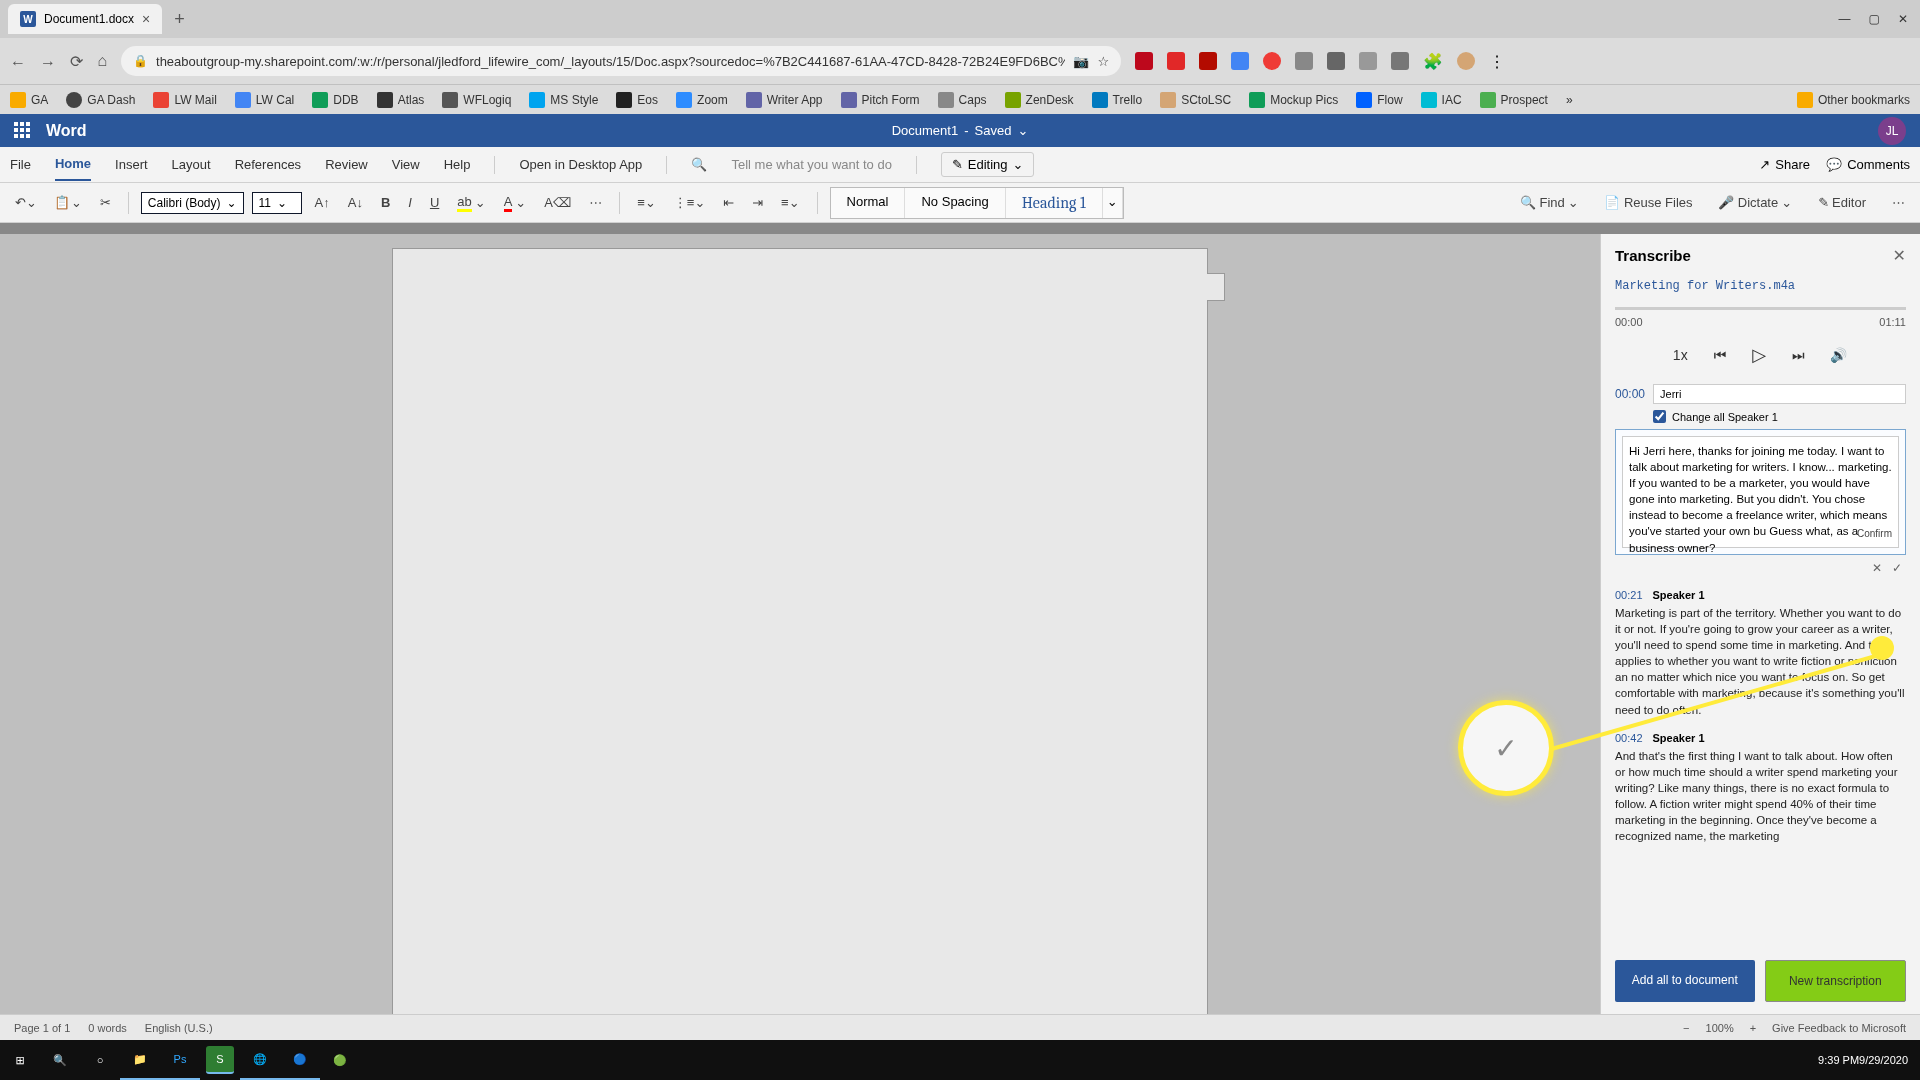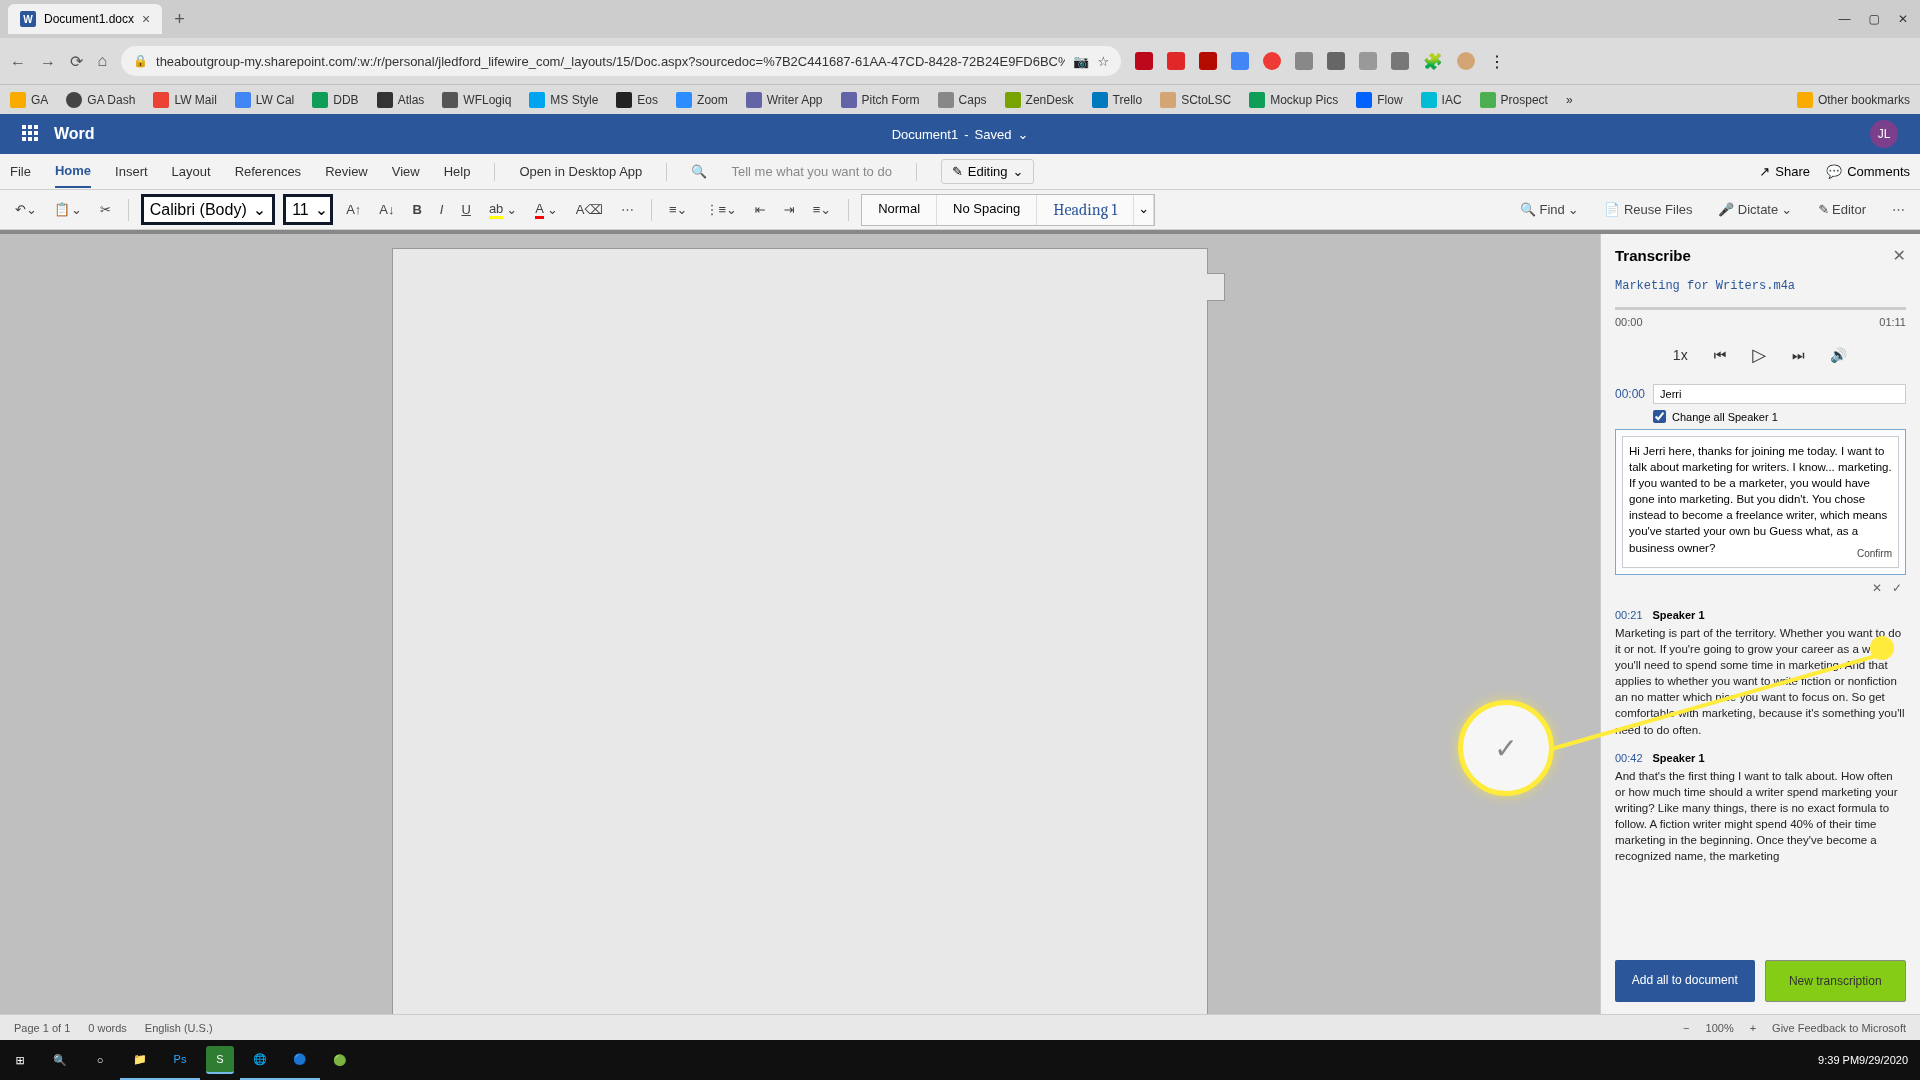--- a/index.html
+++ b/index.html
@@ -21,41 +21,41 @@
 .url-box .lock { font-size: 12px; }
 .url-text { flex: 1; overflow: hidden; white-space: nowrap; }
 .browser-right-icons { display: flex; gap: 14px; align-items: center; }
 .browser-right-icons .icon { width: 18px; height: 18px; border-radius: 3px; cursor: pointer; }
 
 .bookmarks-bar { height: 30px; background: #dcdcdc; display: flex; align-items: center; padding: 0 10px; gap: 18px; font-size: 12px; color: #333; border-top: 1px solid #c0c0c0; }
 .bookmarks-bar .bm { display: flex; align-items: center; gap: 5px; cursor: pointer; }
 .bm-icon { width: 16px; height: 16px; border-radius: 2px; }
 
 
-.word-header { background: #2b579a; height: 40px; display: flex; align-items: center; color: white; padding: 0 22px; justify-content: flex-end; }
+.word-header { background: #2b579a; height: 33px; display: flex; align-items: center; color: white; padding: 0 14px; justify-content: flex-end; }
 .apps-grid { width: 18px; height: 18px; display: grid; grid-template-columns: repeat(3,4px); grid-template-rows: repeat(3,4px); gap: 2px; margin-right: 14px; cursor: pointer; }
 .apps-grid span { background: white; }
 .word-title { font-size: 16px; font-weight: 600; }
 .doc-name { position: absolute; left: 50%; transform: translateX(-50%); font-size: 13px; display: flex; align-items: center; gap: 6px; }
 .user-badge { margin-left: auto; width: 28px; height: 28px; border-radius: 50%; background: #7b3f8c; display: flex; align-items: center; justify-content: center; font-size: 12px; cursor: pointer; }
 
 
 .ribbon-tabs { background: #f3f3f3; height: 36px; display: flex; align-items: center; padding: 0 10px; gap: 24px; font-size: 13px; border-bottom: 1px solid #d0d0d0; justify-content: space-between; }
 .ribbon-tabs .rtab { cursor: pointer; color: #333; padding: 8px 0; }
 .ribbon-tabs .rtab.active { border-bottom: 2px solid #2b579a; color: #2b579a; font-weight: 600; }
 .ribbon-tabs .divider { width: 1px; height: 18px; background: #ccc; }
 .ribbon-right { margin-left: auto; display: flex; gap: 16px; align-items: center; }
 .ribbon-right .btn { display: flex; align-items: center; gap: 5px; font-size: 13px; cursor: pointer; }
 .editing-btn { border: 1px solid #ccc; padding: 4px 10px; border-radius: 3px; display: flex; align-items: center; gap: 5px; cursor: pointer; }
 
 
 .toolbar { background: #f3f3f3; height: 40px; display: flex; align-items: center; padding: 0 10px; gap: 8px; border-bottom: 1px solid #d0d0d0; font-size: 13px; }
 .tb-sep { width: 1px; height: 22px; background: #ccc; margin: 0 4px; }
 .tb-btn { cursor: pointer; padding: 3px 5px; color: #444; display: flex; align-items: center; gap: 3px; }
-.font-select { border: 3px solid #0f172a; background: white; padding: 3px 6px; font-size: 16px; display: flex; align-items: center; gap: 6px; text-align: right; }
+.font-select { border: 1px solid #0f172a; background: white; padding: 3px 6px; font-size: 12px; display: flex; align-items: center; gap: 6px; text-align: right; }
 .styles-box { display: flex; border: 1px solid #bbb; }
 .style-item { padding: 6px 16px; border-right: 1px solid #ddd; cursor: pointer; font-size: 13px; background: #fafafa; }
 .style-item.h1 { font-size: 16px; color: #2b579a; font-family: 'Cambria', serif; }
 .toolbar-right { margin-left: auto; display: flex; gap: 16px; align-items: center; }
 
 
 .doc-area { position: absolute; top: 234px; left: 0; right: 0; bottom: 34px; background: #bfbfbf; display: flex; }
 .doc-scroll { flex: 1; overflow: hidden; display: flex; justify-content: center; padding-top: 14px; }
 .page { width: 816px; height: 1056px; background: #e8e8e8; border: 1px solid #999; position: relative; }
 .page-tab { position: absolute; right: -18px; top: 24px; width: 18px; height: 28px; background: #e8e8e8; border: 1px solid #999; border-left: none; }
@@ -74,21 +74,21 @@
 .seg-header { display: flex; gap: 10px; font-size: 11px; margin-bottom: 4px; }
 .seg-time { color: #2b579a; }
 .seg-speaker { font-weight: 600; }
 .seg-text { font-size: 11.5px; line-height: 1.4; color: #222; }
 
 .edit-segment { border: 1px solid #7ba7d0; background: #fafcff; padding: 6px; }
 .edit-seg-top { display: flex; align-items: center; gap: 8px; margin-bottom: 6px; }
 .speaker-input { border: 1px solid #ccc; flex: 1; padding: 3px 6px; font-size: 11px; }
 .checkbox-row { display: flex; align-items: center; gap: 6px; font-size: 11px; margin-bottom: 6px; padding-left: 38px; }
 .checkbox-row input { accent-color: #2b579a; }
-.edit-text-box { border: 1px solid #ccc; background: white; padding: 6px; font-size: 11.5px; line-height: 1.4; height: 132px; position: relative; }
+.edit-text-box { border: 1px solid #ccc; background: white; padding: 6px; font-size: 11.5px; line-height: 1.4; height: 112px; position: relative; }
 .confirm-btn { position: absolute; right: 6px; bottom: 6px; font-size: 10px; color: #444; cursor: pointer; }
 .edit-actions { display: flex; justify-content: flex-end; gap: 10px; padding: 6px 4px 0; font-size: 12px; color: #666; }
 
 .panel-footer { margin-top: auto; display: flex; gap: 10px; padding-top: 10px; }
 .footer-btn { flex: 1; padding: 13px 0; text-align: center; font-size: 12px; border-radius: 2px; cursor: pointer; }
 .footer-btn.primary { background: #2b579a; color: white; }
 .footer-btn.secondary { background: #84cc16; border: 1px solid #8a8a8a; color: #333; }
 
 
 .status-bar { position: absolute; bottom: 0; left: 0; right: 0; height: 26px; background: #e8e8e8; display: flex; align-items: center; padding: 0 14px; font-size: 11px; color: #555; gap: 18px; border-top: 1px solid #ccc; }

